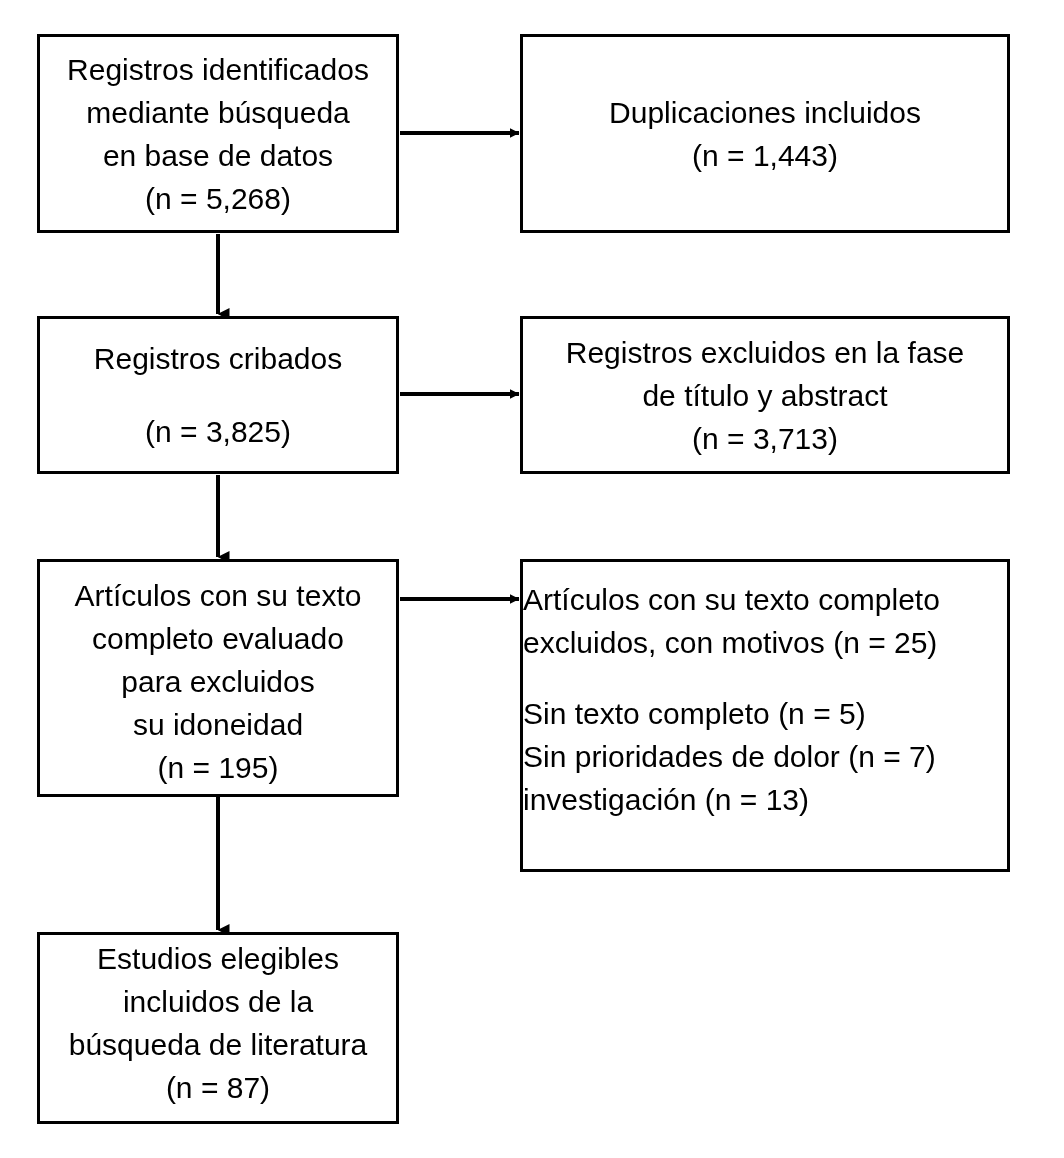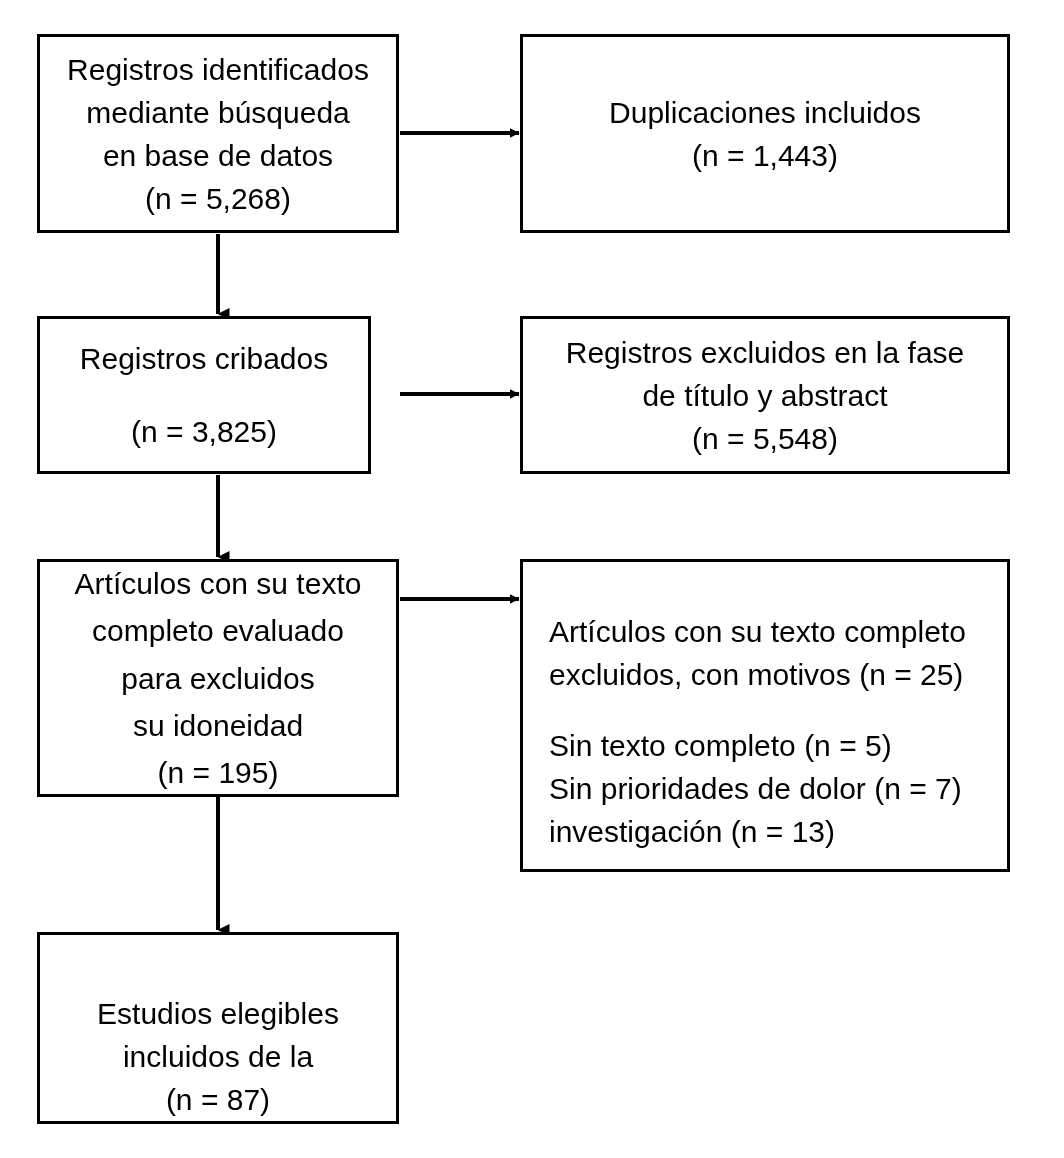--- a/index.html
+++ b/index.html
@@ -21,26 +21,26 @@
   }
   .flow-box {
     position: absolute;
     box-sizing: border-box;
     border: 3px solid #000000;
     background: #ffffff;
     display: flex;
     flex-direction: column;
     justify-content: center;
     align-items: center;
-    padding: 0 10px;
+    padding: 12px 10px;
   }
   .flow-box.left-align {
     align-items: flex-start;
-    justify-content: flex-end;
-    padding: 16px 26px;
+    justify-content: flex-start;
+    padding: 16px 0;
   }
   .line {
     font-size: 30px;
     line-height: 43px;
     white-space: nowrap;
     text-align: center;
     color: #000000;
   }
   .left-align .line {
     text-align: left;
@@ -91,29 +91,29 @@
     <div class="line">mediante búsqueda</div>
     <div class="line">en base de datos</div>
     <div class="line">(n = 5,268)</div>
   </div>
 
   <div class="flow-box" style="left:520px; top:34px; width:490px; height:199px;">
     <div class="line">Duplicaciones incluidos</div>
     <div class="line">(n = 1,443)</div>
   </div>
 
-  <div class="flow-box" style="left:37px; top:316px; width:334px; height:158px;gap:30px;">
+  <div class="flow-box" style="left:37px; top:316px; width:362px; height:158px;gap:30px;">
     <div class="line">Registros cribados</div>
     <div class="line">(n = 3,825)</div>
   </div>
 
   <div class="flow-box" style="left:520px; top:316px; width:490px; height:158px;">
     <div class="line">Registros excluidos en la fase</div>
     <div class="line">de título y abstract</div>
-    <div class="line">(n = 5,548)</div>
+    <div class="line">(n = 3,713)</div>
   </div>
 
   <div class="flow-box" style="left:37px; top:559px; width:362px; height:238px;justify-content:space-between;">
     <div class="line">Artículos con su texto</div>
     <div class="line">completo evaluado</div>
     <div class="line">para excluidos</div>
     <div class="line">su idoneidad</div>
     <div class="line">(n = 195)</div>
   </div>
 
@@ -122,16 +122,17 @@
     <div class="line">excluidos, con motivos (n = 25)</div>
     <div class="line spacer"></div>
     <div class="line">Sin texto completo (n = 5)</div>
     <div class="line">Sin prioridades de dolor (n = 7)</div>
     <div class="line">investigación (n = 13)</div>
   </div>
 
   <div class="flow-box" style="left:37px; top:932px; width:362px; height:192px;justify-content:flex-end;">
     <div class="line">Estudios elegibles</div>
     <div class="line">incluidos de la</div>
+    <div class="line">búsqueda de literatura</div>
     <div class="line">(n = 87)</div>
   </div>
 
 </div>
 
 </body></html>

